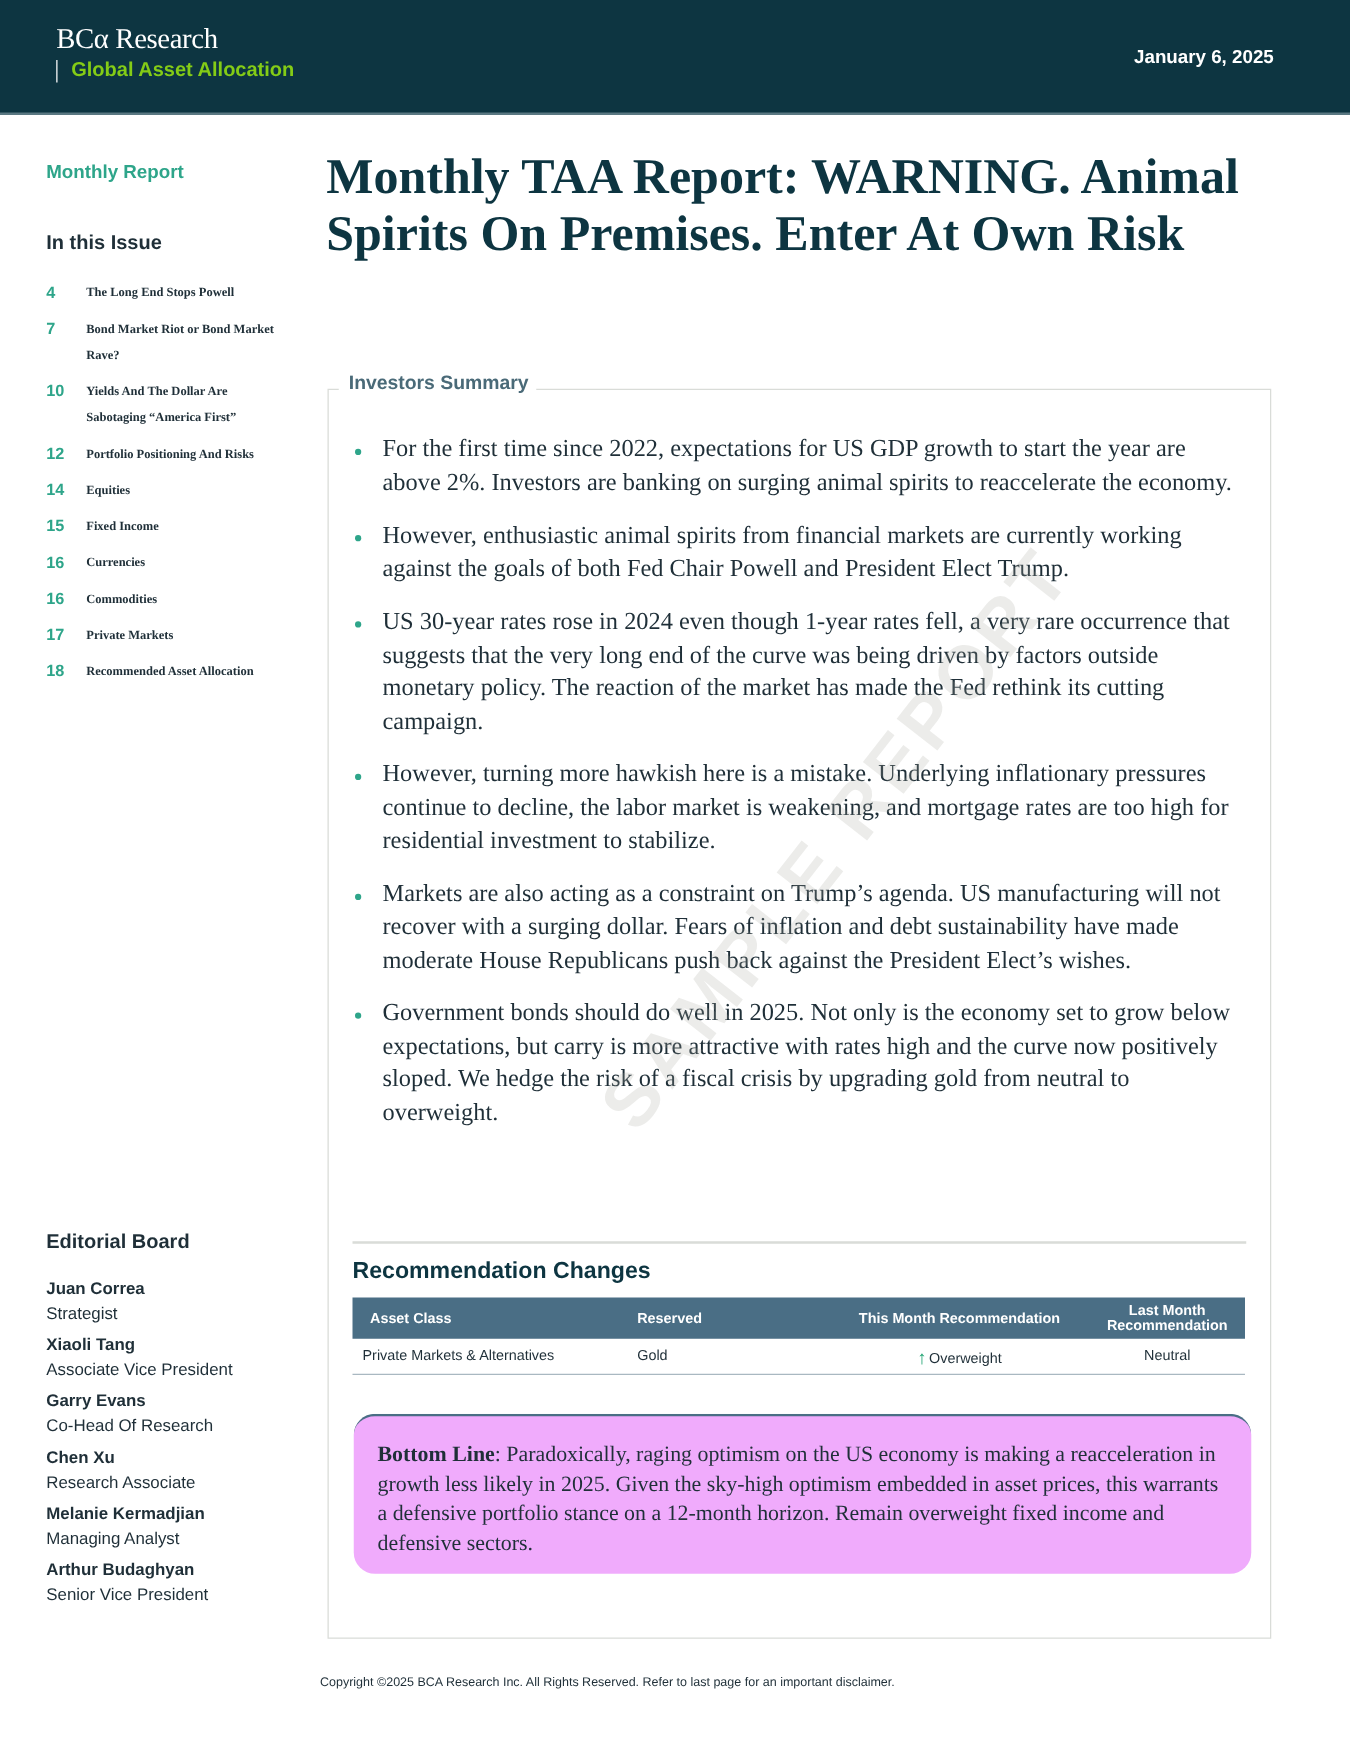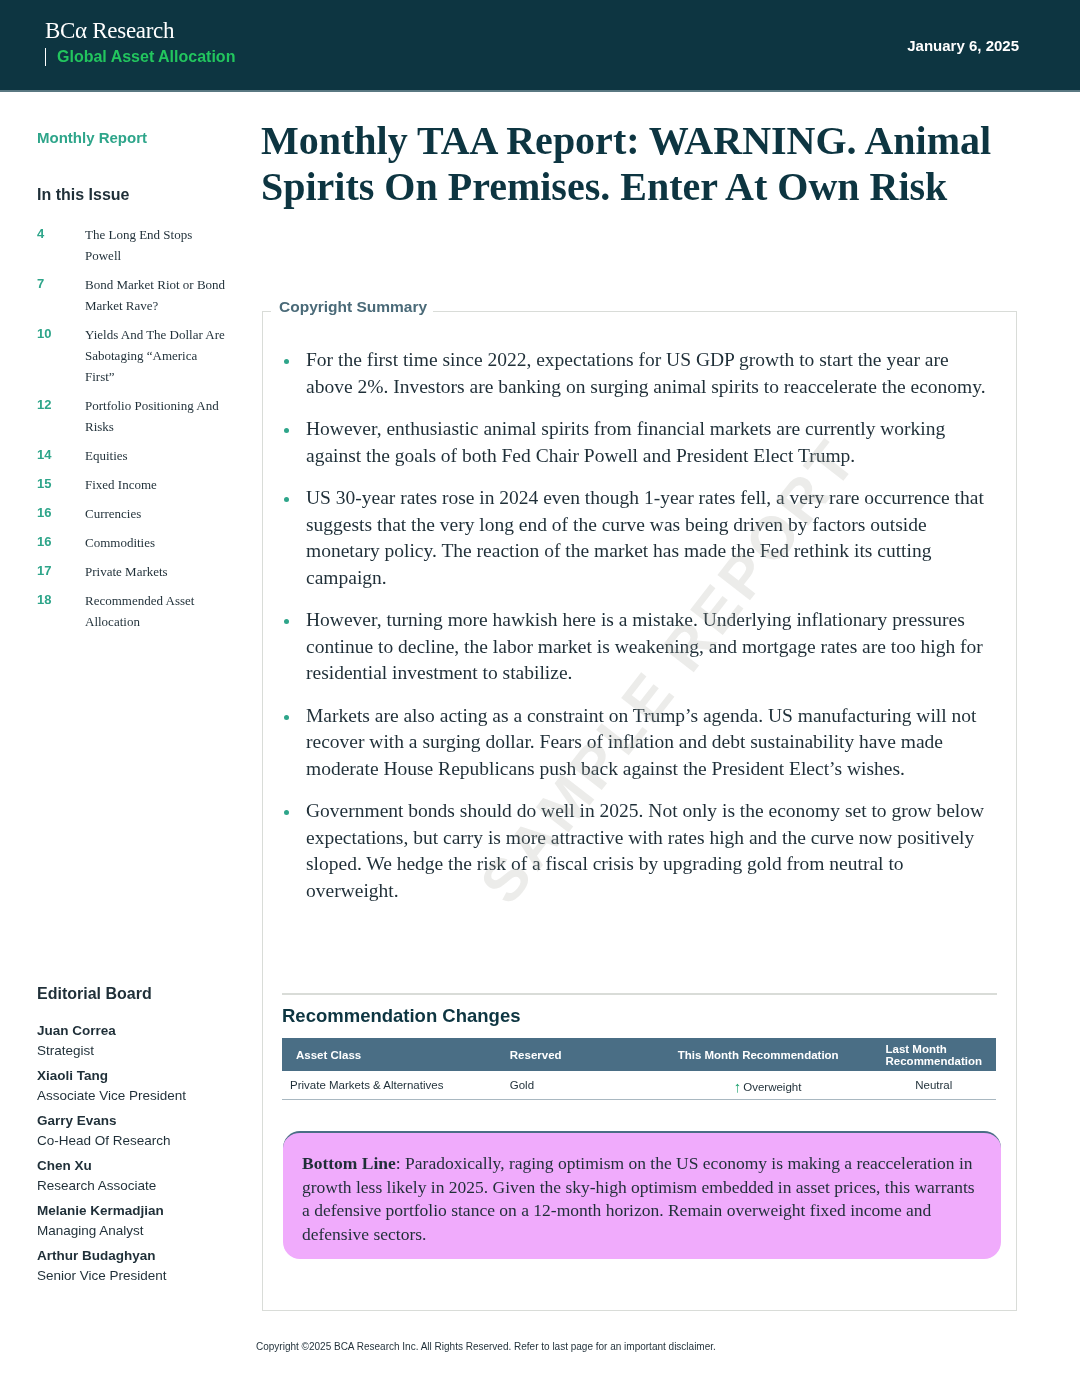--- a/index.html
+++ b/index.html
@@ -9,21 +9,21 @@
     }
     .header {
       position: absolute; left: 0; top: 0; width: 1080px; height: 90px; background: #0d3541;
       border-bottom: 2px solid #5a7882;
     }
     .logo {
       position: absolute; left: 45px; top: 18px; color: #ffffff;
       font-family: "Liberation Serif", serif; font-size: 23px; letter-spacing: -0.3px;
     }
     .subbrand {
-      position: absolute; left: 45px; top: 48px; color: #22c55e;
+      position: absolute; left: 45px; top: 48px; color: #84cc16;
       font-family: "Liberation Sans", sans-serif; font-size: 16px; font-weight: bold;
       display: flex; align-items: center;
     }
     .subbrand .bar { display: inline-block; width: 1px; height: 18px; background: #ffffff; margin-right: 11px; }
     .date {
       position: absolute; right: 61px; top: 37px; color: #ffffff; font-size: 15px; font-weight: bold;
     }
 
     .sidebar { position: absolute; left: 37px; top: 0; width: 190px; }
     .kicker {
@@ -33,23 +33,22 @@
     .toc-title {
       position: absolute; top: 186px; left: 0; font-size: 16px; font-weight: bold; color: #1f2f38;
       white-space: nowrap;
     }
     .toc { position: absolute; top: 224px; left: 0; width: 190px; }
     .toc-item { display: flex; margin-bottom: 8px; }
     .toc-num {
       width: 32px; flex: none; color: #2ea58a; font-size: 13px; font-weight: bold; padding-top: 2px;
     }
     .toc-label {
-      font-family: "Liberation Serif", serif; font-size: 13px; font-weight: normal; color: #1f2f38;
+      font-family: "Liberation Serif", serif; font-size: 10px; font-weight: bold; color: #1f2f38;
       line-height: 21px;
-      margin-left: 16px;
     }
     .board-title {
       position: absolute; top: 985px; left: 0; font-size: 16px; font-weight: bold; color: #1f2f38;
       white-space: nowrap;
     }
     .board { position: absolute; top: 1021px; left: 0; width: 200px; }
     .member { margin-bottom: 5px; }
     .member-name { font-size: 13.5px; font-weight: bold; color: #1f2f38; line-height: 20px; white-space: nowrap; }
     .member-role { font-size: 13.5px; color: #1f2f38; line-height: 20px; white-space: nowrap; }
 
@@ -83,21 +82,21 @@
     }
     .rec-table {
       position: absolute; left: 282px; top: 1038px; width: 714px; border-collapse: collapse;
       font-size: 11.5px;
     }
     .rec-table th {
       background: #4a6e85; color: #ffffff; font-weight: bold; height: 33px; padding: 0 14px;
       line-height: 12px; font-size: 11.5px;
     }
     .rec-table th.left { text-align: left; }
-    .rec-table th.center { text-align: left; }
+    .rec-table th.center { text-align: center; }
     .rec-table td {
       height: 28px; padding: 0 8px; color: #1f2f38; border-bottom: 1.5px solid #a9b8c1; font-size: 11.5px;
     }
     .rec-table td.center { text-align: center; }
     .arrow-up { color: #1fa371; font-size: 15px; font-weight: bold; margin-right: 2px; position: relative; top: 1px; }
 
     .bottom-line {
       position: absolute; left: 283px; top: 1131px; width: 718px; height: 128px; box-sizing: border-box;
       background: #f0abfc; border-top: 2px solid #4a6e85; padding: 19px 20px 0 19px;
       font-family: "Liberation Serif", serif; font-size: 17.5px; line-height: 23.5px; color: #1f2f38; border-radius: 17px;
@@ -197,21 +196,21 @@
     <div class="member">
         <div class="member-name">Arthur Budaghyan</div>
         <div class="member-role">Senior Vice President</div>
       </div>
   </div>
 </div>
 
 <h1 class="title">Monthly TAA Report: WARNING. Animal Spirits On Premises. Enter At Own Risk</h1>
 
 <div class="summary-box"></div>
-<div class="summary-legend">Copyright Summary</div>
+<div class="summary-legend">Investors Summary</div>
 
 <ul class="bullets">
   <li class="bullet">For the first time since 2022, expectations for US GDP growth to start the year are above 2%. Investors are banking on surging animal spirits to reaccelerate the economy.</li>
   <li class="bullet">However, enthusiastic animal spirits from financial markets are currently working against the goals of both Fed Chair Powell and President Elect Trump.</li>
   <li class="bullet">US 30-year rates rose in 2024 even though 1-year rates fell, a very rare occurrence that suggests that the very long end of the curve was being driven by factors outside monetary policy. The reaction of the market has made the Fed rethink its cutting campaign.</li>
   <li class="bullet">However, turning more hawkish here is a mistake. Underlying inflationary pressures continue to decline, the labor market is weakening, and mortgage rates are too high for residential investment to stabilize.</li>
   <li class="bullet">Markets are also acting as a constraint on Trump’s agenda. US manufacturing will not recover with a surging dollar. Fears of inflation and debt sustainability have made moderate House Republicans push back against the President Elect’s wishes.</li>
   <li class="bullet">Government bonds should do well in 2025. Not only is the economy set to grow below expectations, but carry is more attractive with rates high and the curve now positively sloped. We hedge the risk of a fiscal crisis by upgrading gold from neutral to overweight.</li>
 </ul>
 

